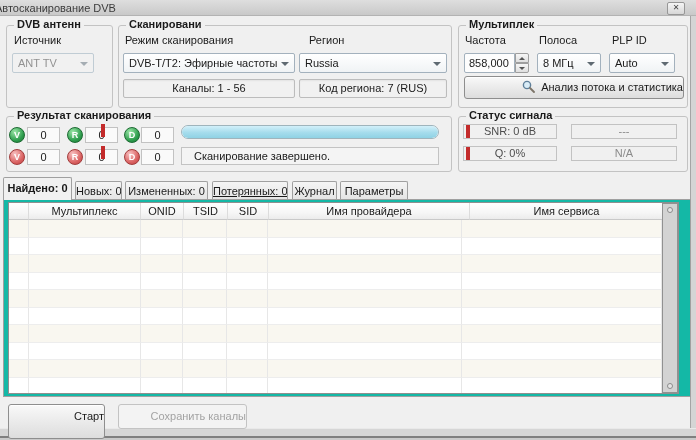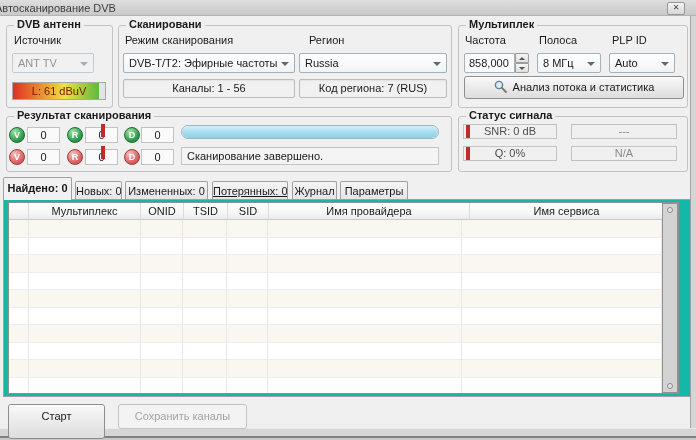--- a/index.html
+++ b/index.html
@@ -33,21 +33,21 @@
   .combo .arrow { position:absolute; right:5px; top:8px; width:0; height:0;
                   border-left:4px solid transparent; border-right:4px solid transparent;
                   border-top:4px solid #5f6a72; }
   .combo.disabled { background:#f1f1f1; color:#929292; border-color:#c0ccd4; }
   .combo.disabled .arrow { border-top-color:#a5adb3; }
 
   .sunken { position:absolute; background:#f1f1f1; border:1px solid #bcbcbc; border-radius:2px;
             text-align:center; box-shadow:inset 0 1px 2px rgba(0,0,0,0.06); }
 
   .btn { position:absolute; background:linear-gradient(#f9f9f9,#ececec 45%,#dddddd);
-         border:1px solid #8e8e8e; border-radius:3px; text-align:center;
+         border:1px solid #8e8e8e; border-radius:3px; text-align:right;
          box-shadow:inset 0 1px 0 #fff; cursor:default; }
   .btn.disabled { background:#f3f3f3; border-color:#c3c3c3; color:#a3a3a3; box-shadow:none; }
 
   
   .signalbar { position:absolute; height:18px; background:#e4e4e4; border:1px solid #a8a8a8;
                overflow:hidden; }
   .signalbar .fill { position:absolute; left:0; top:0; bottom:0;
                      background:linear-gradient(to right, var(--grad-lo,#e03020), var(--grad-mid,#f0e040) 60%, var(--grad-hi,#5cbb3c)); }
   .signalbar .txt { position:relative; display:block; text-align:center; line-height:16px;
                     color:#7a1400; }
@@ -73,21 +73,21 @@
   .badge.red   { background:radial-gradient(circle at 35% 28%, #f8c2c2, #da6262 62%, #bf4040);
                  border:1px solid #a23c3c; }
   .cnt { position:absolute; width:33px; height:16px; background:#fafafa; border:1px solid #c2c2c2;
          text-align:center; line-height:14px; }
 
   .progress { position:absolute; height:14px; border:1px solid #9fb4bc; border-radius:7px;
               background:#eef5f7; overflow:hidden; }
   .progress .fill { height:100%; border-radius:6px;
                     background:linear-gradient(#d2f0fa, var(--progress,#a5dcec) 55%, #8fd2e4); }
   .statusbox { position:absolute; background:#f4f4f4; border:1px solid #c3c3c3;
-               line-height:16px; padding-left:5px; white-space:nowrap; overflow:hidden; }
+               line-height:16px; padding-left:12px; white-space:nowrap; overflow:hidden; }
 
   
   .sigbox { position:absolute; height:15px; background:#f0f0f0; border:1px solid #c2c2c2;
             text-align:center; line-height:13px; color:#4e4e4e; }
   .tick { position:absolute; width:4px; height:13px; background:var(--tick,#c32b2b); }
   .sigval { color:#8a8a8a; }
 
   
   .tab { position:absolute; border:1px solid #a0a0a0; border-bottom:none; border-radius:2px 2px 0 0;
          text-align:center; background:linear-gradient(#f5f5f5,#e4e4e4); line-height:18px;
@@ -130,24 +130,20 @@
 <div class="frame-right"></div>
 <div class="frame-bottom"></div>
 
 <div class="group" style="left:6px;top:25px;width:107px;height:83px;">
   <span class="gtitle">DVB антенн</span>
   <span class="lbl" style="left:7px;top:8px;">Источник</span>
   <div class="combo disabled" style="left:5px;top:27px;width:82px;">
     <span>ANT TV</span>
     <span class="arrow"></span>
   </div>
-  <div class="signalbar" style="left:5px;top:56px;width:94px;">
-    <div class="fill" style="width: 93%;"></div>
-    <span class="txt">L: 61 dBuV</span>
-  </div>
 </div>
 
 <div class="group" style="left:118px;top:25px;width:334px;height:83px;">
   <span class="gtitle">Сканировани</span>
   <span class="lbl" style="left:6px;top:8px;">Режим сканирования</span>
   <span class="lbl" style="left:182px;top:8px;padding-left:8px;">Регион</span>
   <div class="combo" style="left:4px;top:27px;width:172px;">
     <span>DVB-T/T2: Эфирные частоты</span>
     <span class="arrow"></span>
   </div>

